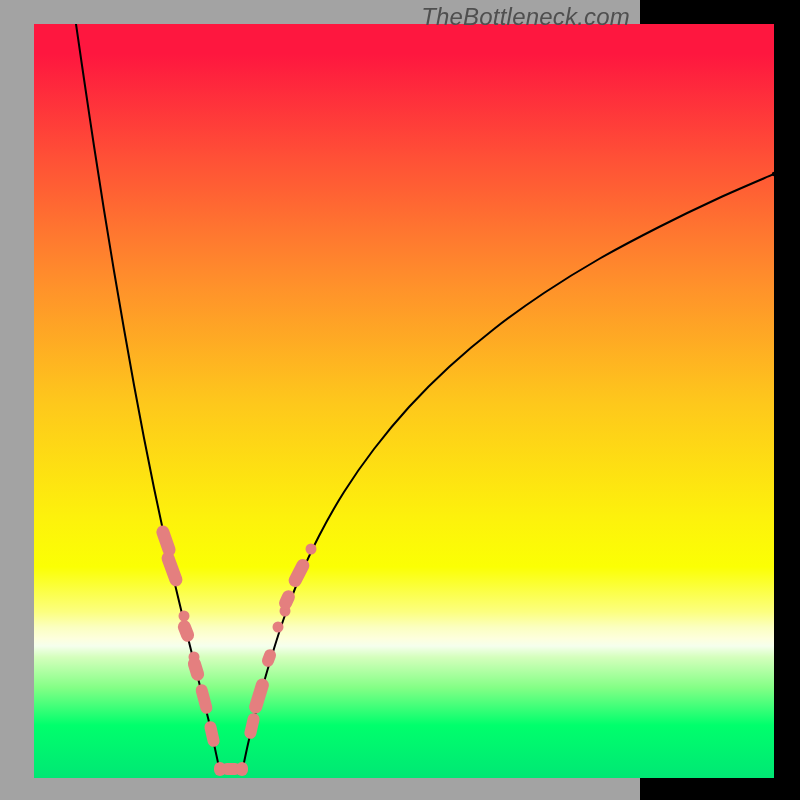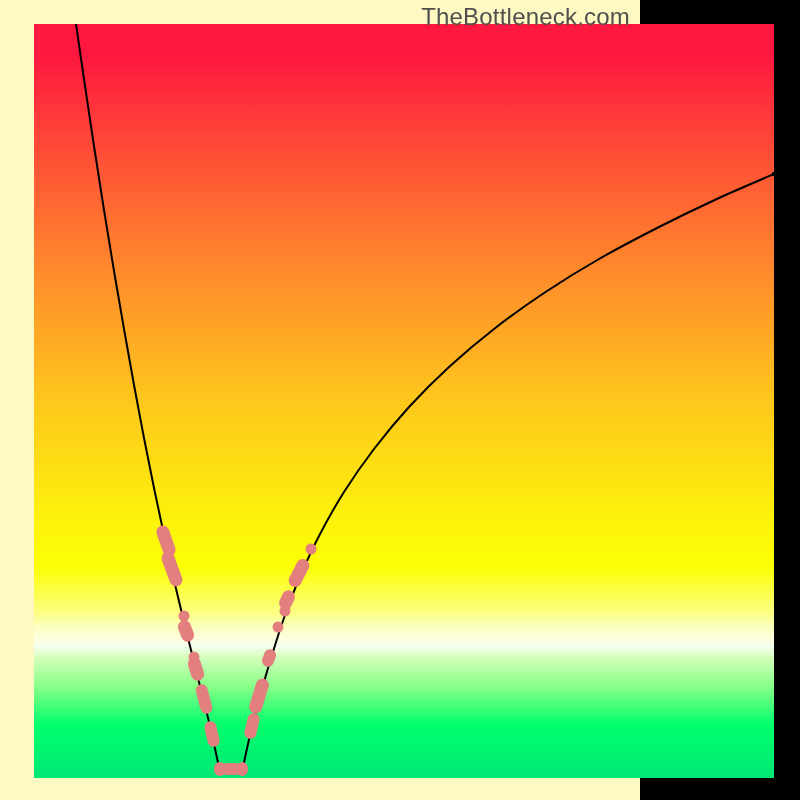--- a/index.html
+++ b/index.html
@@ -8,21 +8,22 @@
     width: 800px;
     height: 800px;
     background: #000;
     overflow: hidden;
     font-family: Arial, Helvetica, sans-serif;
   }
   .outer {
     position: relative;
     width: 640px;
     height: 800px;
-    background: #fef9c3;
+    background: #a3a3a3;
+    font-style: italic;
   }
   .watermark {
     position: absolute;
     top: 3px;
     right: 10px;
     color: #4f4f4f;
     font-size: 24px;
     font-weight: 400;
     letter-spacing: 0.2px;
     z-index: 5;

